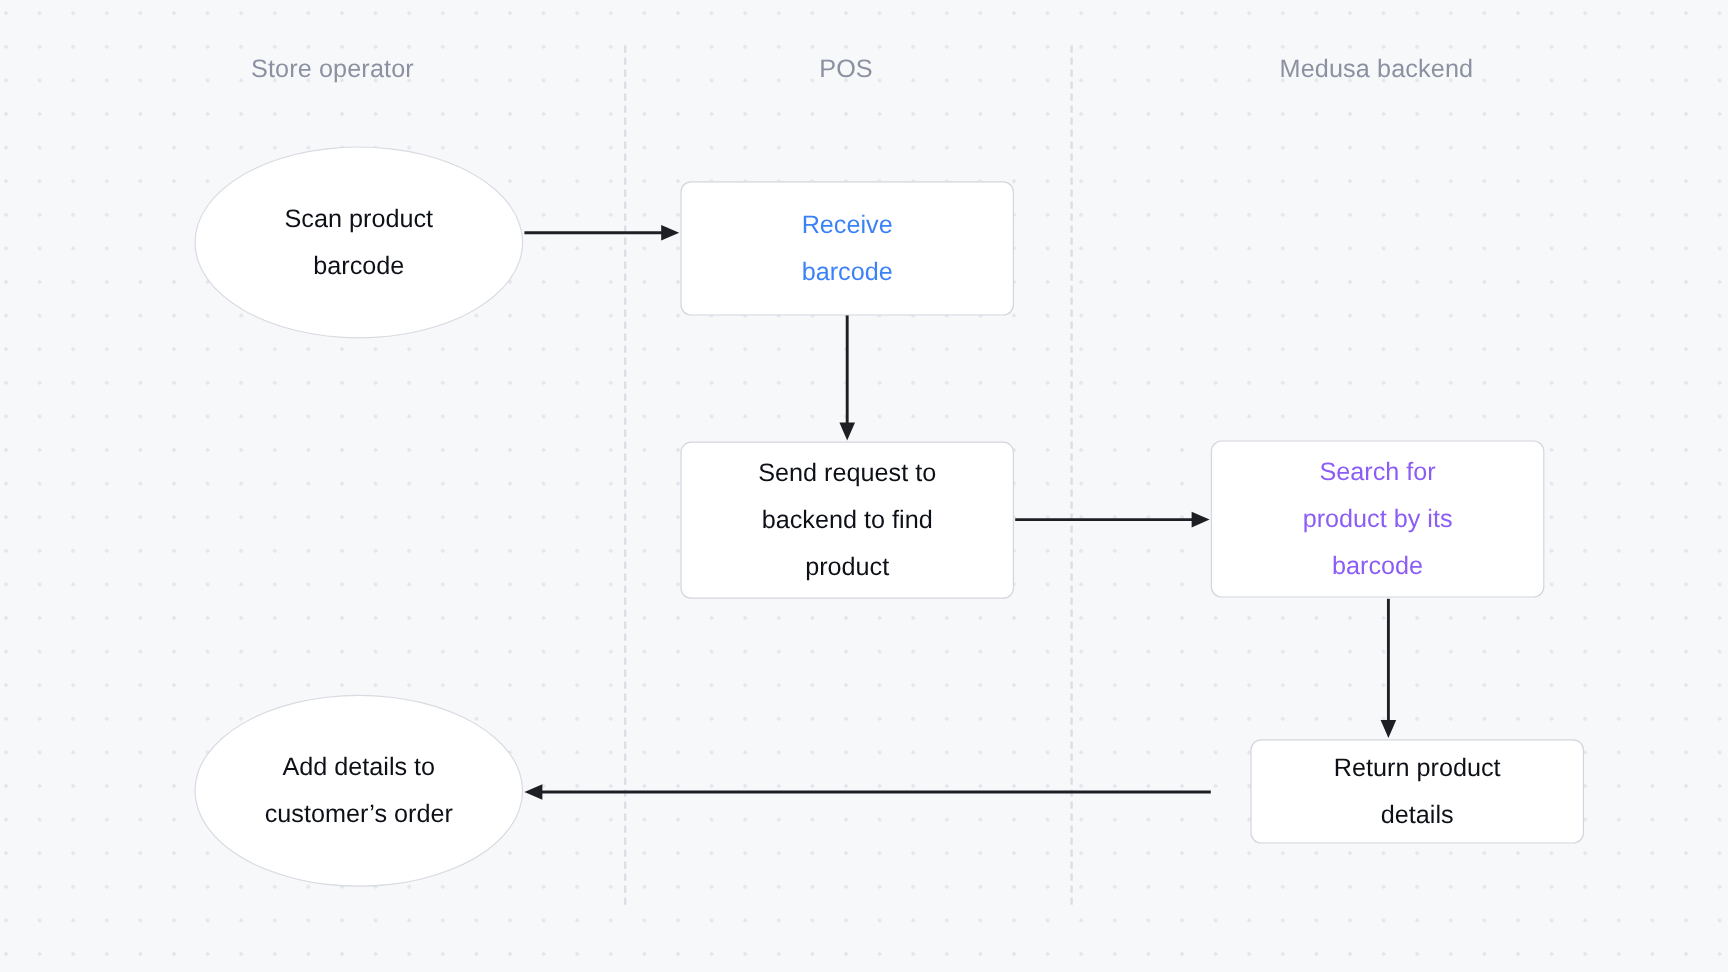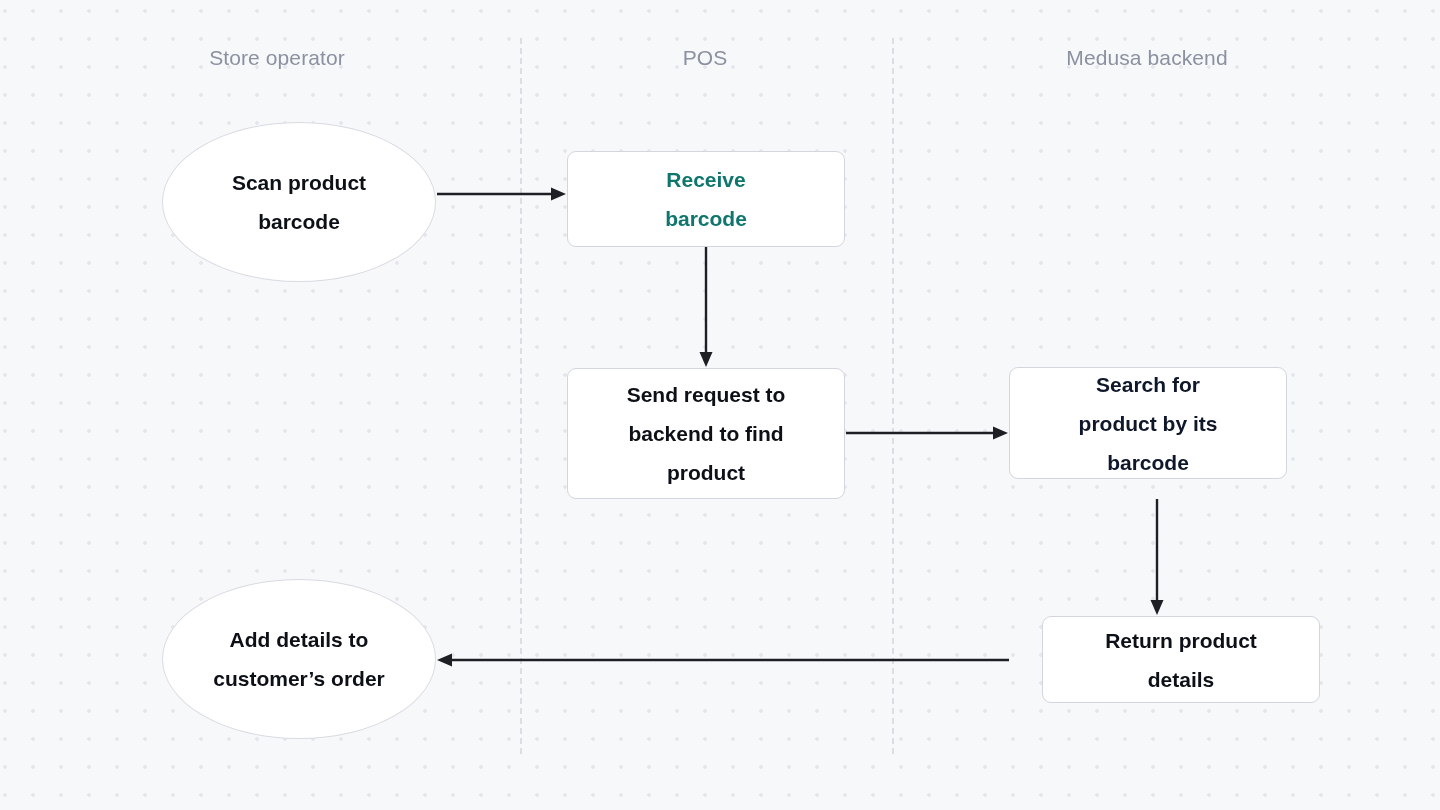--- a/index.html
+++ b/index.html
@@ -66,21 +66,20 @@
     padding: 0 12px;
   }
   .node.ellipse {
     border: 1.5px solid #d9dbe2;
     border-radius: 50%;
     padding: 0 22px;
   }
   .node-label {
     display: block;
     white-space: pre-line;
-    font-weight: bold;
   }
 
   
   .edge-svg {
     position: absolute;
     left: 0;
     top: 0;
     width: 1440px;
     height: 810px;
     overflow: visible;
@@ -133,30 +132,30 @@
     <g>
       <path class="edge-path" d="M 1009 660 L 450 660" style="stroke: rgb(29, 31, 36);"></path>
       <path class="edge-head" d="M 437 660 L 452 653.5 L 452 666.5 Z" style="fill: rgb(29, 31, 36);"></path>
     </g>
   </svg>
 
   <div class="node ellipse" style="left: 162px; top: 122px; width: 274px; height: 160px; background: rgb(255, 255, 255); color: rgb(13, 17, 23);">
     <span class="node-label">Scan product
 barcode</span>
   </div>
-  <div class="node rect" style="left: 567px; top: 151px; width: 278px; height: 96px; background: rgb(255, 255, 255); color: #0f766e; align-items: center;">
+  <div class="node rect" style="left: 567px; top: 151px; width: 278px; height: 112px; background: rgb(255, 255, 255); color: #3b82f6; align-items: center;">
     <span class="node-label">Receive
 barcode</span>
   </div>
   <div class="node rect" style="left: 567px; top: 368px; width: 278px; height: 131px; background: rgb(255, 255, 255); color: rgb(13, 17, 23);">
     <span class="node-label">Send request to
 backend to find
 product</span>
   </div>
-  <div class="node rect" style="left: 1009px; top: 367px; width: 278px; height: 112px; background: rgb(255, 255, 255); color: #0f172a;">
+  <div class="node rect" style="left: 1009px; top: 367px; width: 278px; height: 131px; background: rgb(255, 255, 255); color: #8b5cf6;">
     <span class="node-label">Search for
 product by its
 barcode</span>
   </div>
   <div class="node rect" style="left: 1042px; top: 616px; width: 278px; height: 87px; background: rgb(255, 255, 255); color: rgb(13, 17, 23);">
     <span class="node-label">Return product
 details</span>
   </div>
   <div class="node ellipse" style="left: 162px; top: 579px; width: 274px; height: 160px; background: rgb(255, 255, 255); color: rgb(13, 17, 23);">
     <span class="node-label">Add details to

